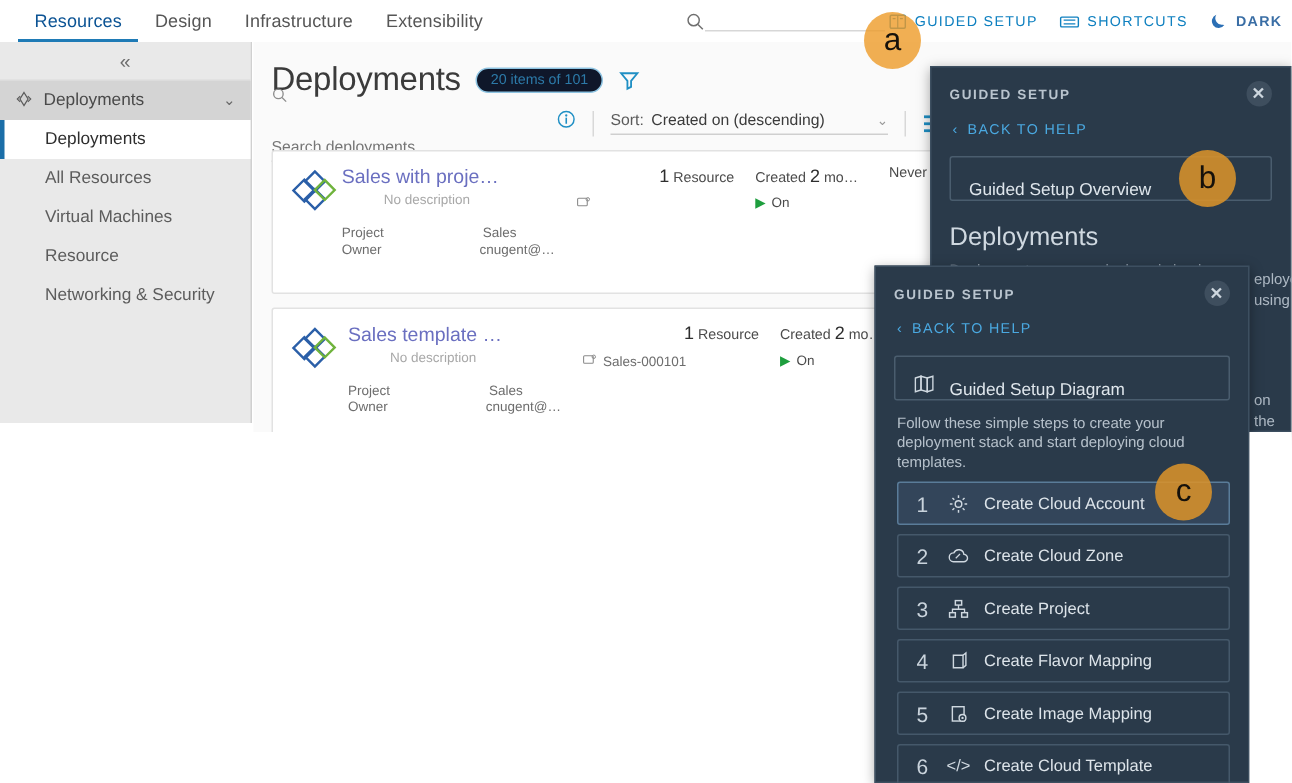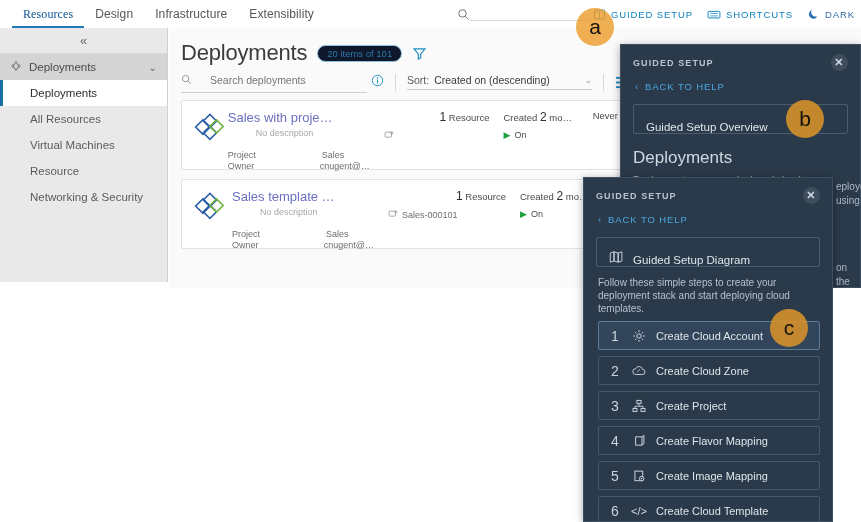--- a/index.html
+++ b/index.html
@@ -15,30 +15,30 @@
   
   .topnav{
     position:absolute; left:0; top:0; width:861px; height:28px;
     background:#fff; display:flex; align-items:flex-start;
   }
   .nav-tabs{ display:flex; align-items:center; height:28px; padding-left:12px; }
   .nav-tab{
     font-size:12px; color:#565656; padding:0 11px; height:28px;
     line-height:28px; cursor:pointer; letter-spacing:.1px;
   }
-  .nav-tab.active{ color:#0b5394; border-bottom:2px solid #1f7bb6; font-weight:400;font-family:Liberation Serif, serif; }
+  .nav-tab.active{ color:#0b5394; border-bottom:2px solid #1f7bb6; font-weight:400; }
 
   .nav-right{ position:absolute; right:6px; top:0; height:28px; display:flex; align-items:center; gap:14px; }
   .nav-search{ position:absolute; left:457px; top:4px; display:flex; align-items:flex-end; }
   .nav-search .ln{ width:120px; border-bottom:1px solid #d7d7d7; height:17px; }
   .nav-item{
     display:flex; align-items:center; gap:5px; font-size:9.5px; color:#0f80c0;
     letter-spacing:.9px; cursor:pointer; white-space:nowrap;
   }
-  .nav-item.dark-mode{ color:#3a6ea5; }
+  .nav-item.dark-mode{ color:#3a6ea5;font-weight:bold; }
   .nav-ico{ display:inline-flex; align-items:center; }
 
   
   .sidebar{
     position:absolute; left:0; top:28px; width:168px; height:254px;
     background:#e9e9e9; border-right:1px solid #d0d0d0;
   }
   .collapse-row{
     height:26px; display:flex; align-items:center; justify-content:center;
     background:#e9e9e9; color:#6d6d6d; font-size:13px; cursor:pointer;
@@ -69,41 +69,41 @@
   .count-pill{
     border:1px solid #8ec4e2; color:#2c7aa8; border-radius:10px;
     font-size:9.5px; padding:2px 9px; background:#0f172a; white-space:nowrap;
   }
   .filter-ico{ color:#1f8fc4; cursor:pointer; display:flex; }
 
   .toolbar{
     display:flex; align-items:center; gap:0; padding:6px 0 0 12px; height:26px;
   }
   .search-box{
-    display:flex; align-items:center; gap:18px; width:186px;
-    border-bottom:1px solid #cfcfcf; padding-bottom:3px;
+    display:flex; align-items:flex-start; gap:18px; width:186px;
+    border-bottom:1px solid #cfcfcf; padding-bottom:3px;flex-direction:column;
   }
   .search-box input{
     border:0; outline:0; background:transparent; font-size:10.5px;
     color:#8c8c8c; font-family:inherit; width:150px;
   }
   .info-ico{ color:#1f8fc4; margin-left:4px; cursor:pointer; }
   .tb-div{ width:1px; height:17px; background:#d8d8d8; margin:0 11px; }
   .sort-wrap{
     display:flex; align-items:center; gap:5px; font-size:10.5px; color:#5a5a5a;
     border-bottom:1px solid #cfcfcf; padding-bottom:3px; width:185px;
   }
   .sort-val{ color:#3b3b3b; }
   .sort-caret{ margin-left:auto; color:#9a9a9a; font-size:9px; }
   .view-ico{ color:#1f8fc4; cursor:pointer; display:flex; align-items:center; }
 
   
   .cards{ padding:8px 0 0 12px; }
   .card{
-    width:466px; height:70px; background:#fff; border:1px solid #e2e2e2;
+    width:466px; height:96px; background:#fff; border:1px solid #e2e2e2;
     border-radius:2px; margin-bottom:9px; display:flex; padding:9px 10px;
     position:relative;
   }
   .card-ico{ width:40px; display:flex; align-items:flex-start; padding-top:3px; }
   .card-mid{ width:142px; }
   .card-title{ font-size:13px; color:#6a6fc0; cursor:pointer; }
   .card-desc{ font-size:9px; color:#a8a8a8; margin-top:3px;margin-left:28px; }
   .kv{ display:flex; font-size:9px; color:#6d6d6d; margin-top:12px; line-height:11px;}
   .kv .k{ width:48px; }
   .kv .v{ color:#6d6d6d;margin-left:46px; }

